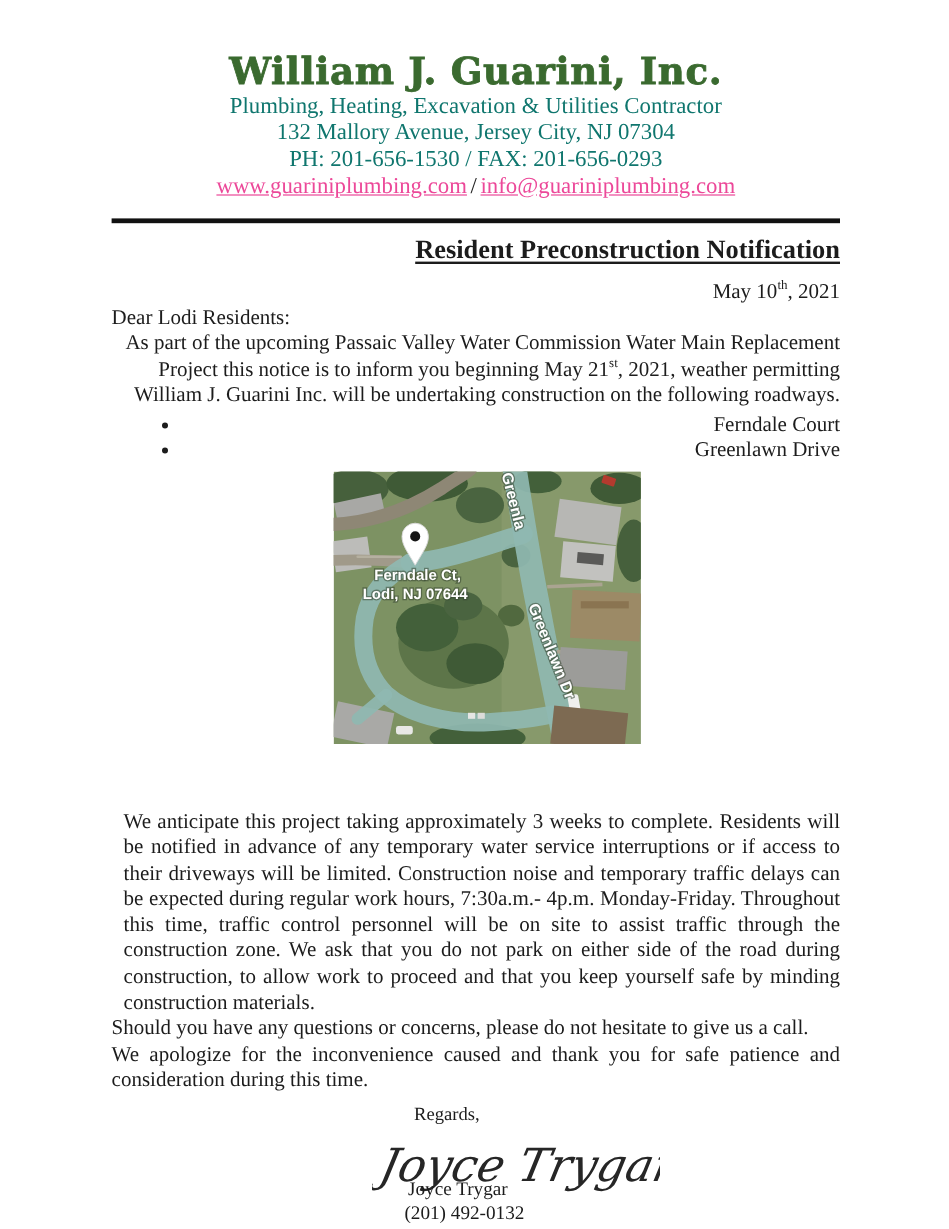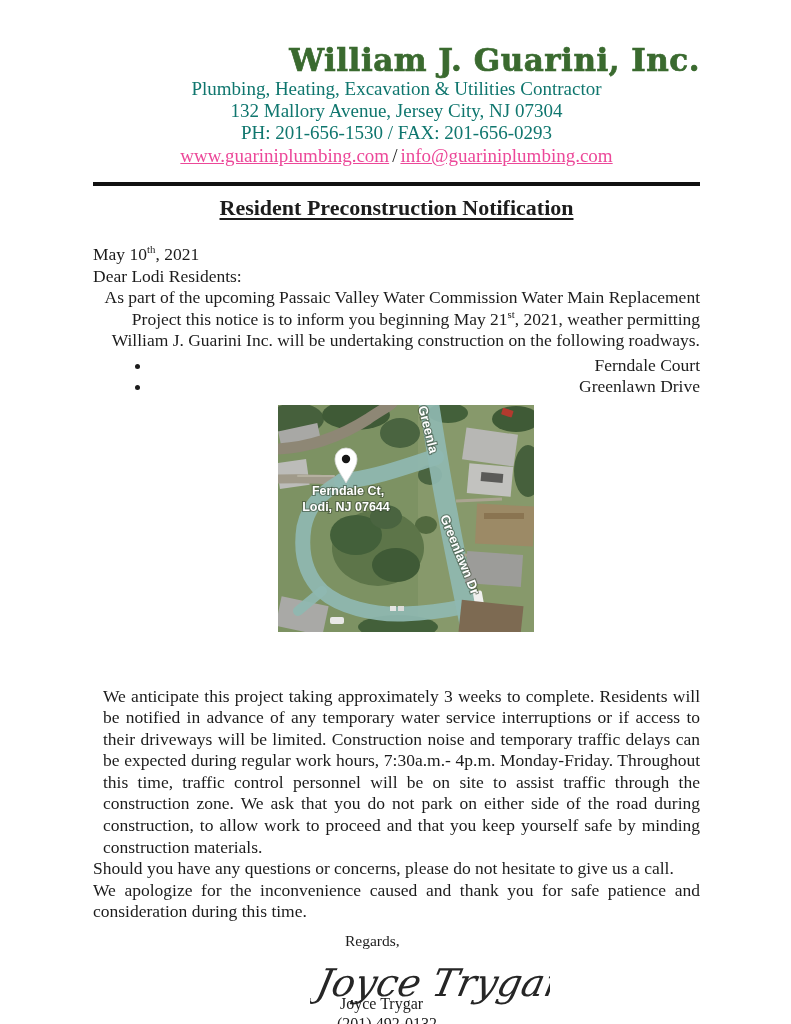--- a/index.html
+++ b/index.html
@@ -4,34 +4,34 @@
 <style>
   html,body { margin:0; padding:0; background:#ffffff; }
   .page {
     width:791px; height:1024px; background:#fff; overflow:hidden;
     font-family:"Liberation Serif", serif; color:#1c1c1c; position:relative;
     box-sizing:border-box; padding:42px 91px 0 93px;
   }
   header { text-align:center; }
   .company {
     font-family:"DejaVu Serif", serif; font-weight:bold; font-size:31px;
-    color:#3a6a2f; letter-spacing:0.5px; line-height:36px;text-align:right;
+    color:#3a6a2f; letter-spacing:0.5px; line-height:36px;
     -webkit-text-stroke:0.7px #3a6a2f;
   }
   .hline { font-size:19px; line-height:22px; color:#0f766e; }
   .links { font-size:19px; line-height:24px; }
   .links a { color:#ec4899; text-decoration:underline; cursor:pointer; }
   .links .sep { color:#222; padding:0 3px; }
   .rule { border:none; border-top:4px solid #111; margin:14px 0 0 0; }
   .doc-title {
-    margin:7px 0 0 0; text-align:center; font-size:22px; font-weight:bold;
+    margin:7px 0 0 0; text-align:right; font-size:22px; font-weight:bold;
     line-height:30px;
   }
   .doc-title span { text-decoration:underline; text-decoration-thickness:2px; text-underline-offset:3px; }
-  .date-line { font-size:17.5px; margin-top:20px; line-height:22px; }
+  .date-line { text-align:right; font-size:17.5px; margin-top:8px; line-height:22px; }
   sup { font-size:62%; vertical-align:super; line-height:0; }
   .salutation { margin:0; font-size:17.5px; line-height:22px; }
   .intro { margin:0; font-size:17.5px; line-height:21.5px; text-align:right; }
   .roadways { margin:3px 0 0 0; padding:0 0 0 59px; font-size:17.5px; line-height:21.5px; }
   .roadways li { padding-left:4px;text-align:right; }
   .map-wrap { width:256px; height:227px; margin:7px auto 0 auto; transform:translateX(9px); }
   .map-wrap svg { display:block; }
   .spacer { height:50px; }
   .body-par {
     margin:4px 0 0 10px; font-size:17.5px; line-height:21.6px; text-align:justify;

